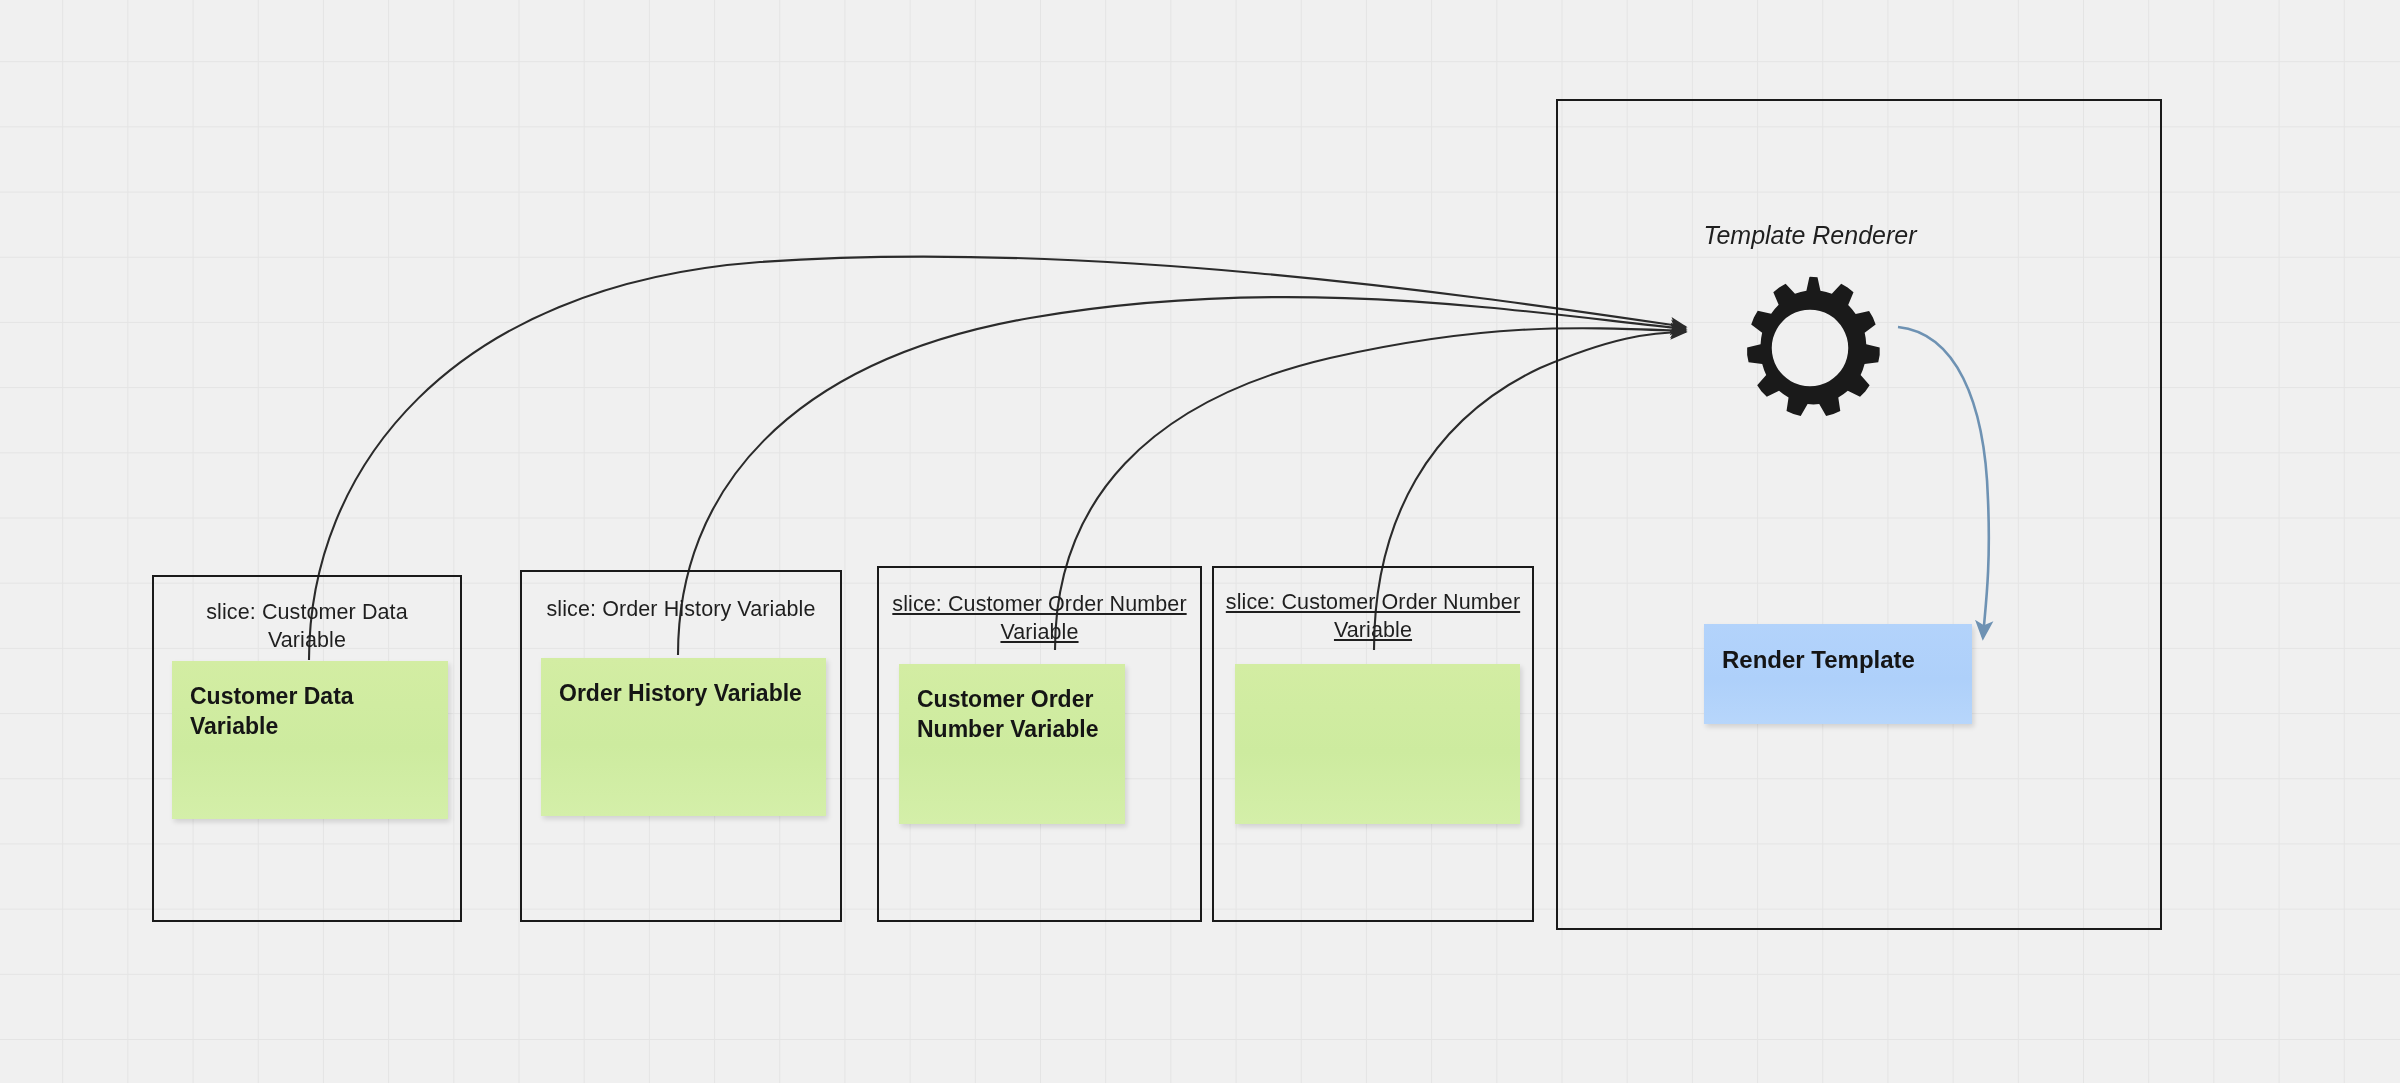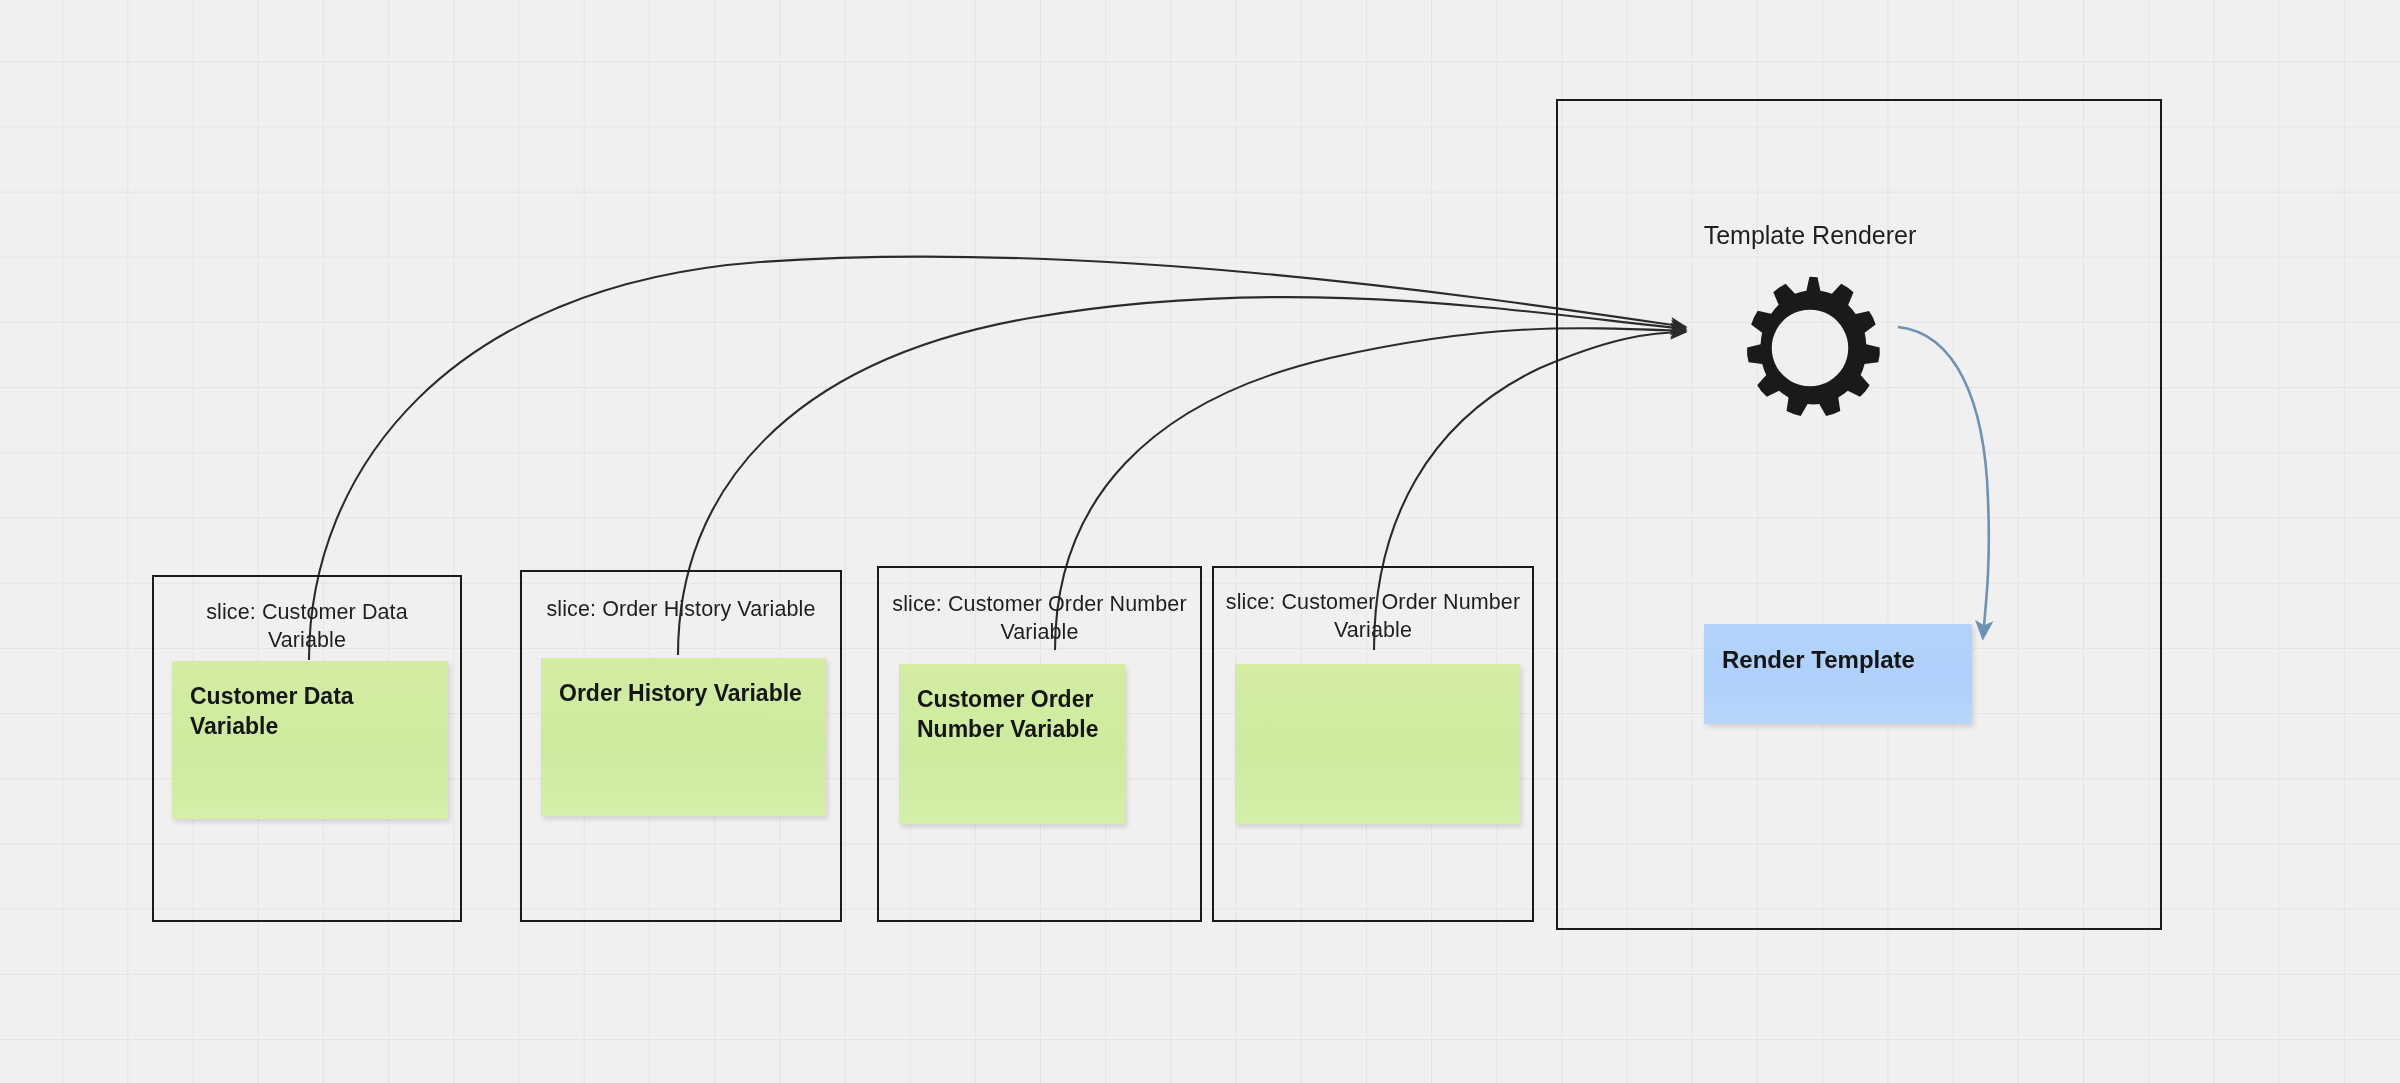--- a/index.html
+++ b/index.html
@@ -34,21 +34,21 @@
     right: 0;
     text-align: center;
     font-size: 21.5px;
     color: #1f1f1f;
     line-height: 1.28;
     letter-spacing: 0.1px;
     padding: 0 16px;
     box-sizing: border-box;
     font-family: "Liberation Sans", sans-serif;
   }
-  .slice-label.is-wide { padding: 0 8px; }
+  .slice-label.is-wide { padding: 0 8px; text-decoration: underline; }
 
   
   .node {
     position: absolute;
     box-sizing: border-box;
     box-shadow: 2px 3px 5px rgba(0,0,0,0.13);
     display: block;
     padding: 20px 18px 6px 18px;
   }
   .node-green {
@@ -62,20 +62,21 @@
     font-weight: bold;
     color: #151515;
     line-height: 1.32;
     font-family: "Liberation Sans", sans-serif;
     white-space: pre-line;
   }
 
   
   .gear-wrap {
     position: absolute;
+    font-style: italic;
   }
   .gear-caption {
     position: absolute;
     left: 50%;
     transform: translateX(-50%);
     white-space: nowrap;
     font-size: 25px;
     color: #1f1f1f;
     font-family: "Liberation Sans", sans-serif;
   }

